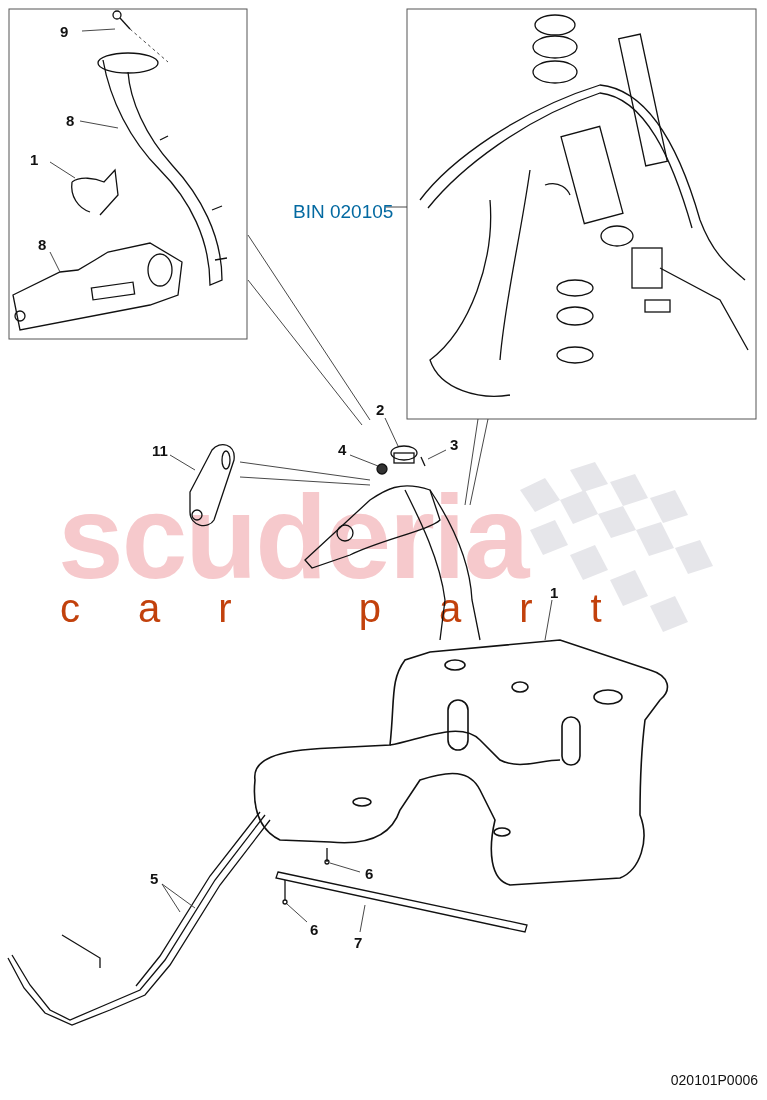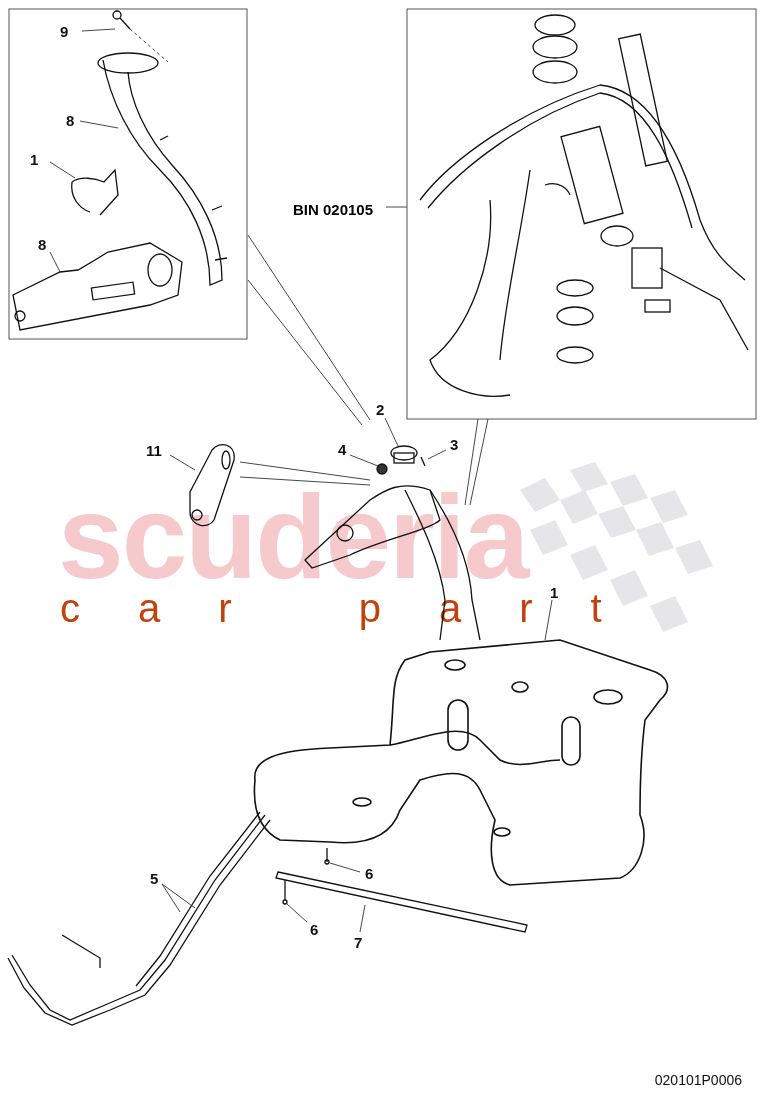--- a/index.html
+++ b/index.html
@@ -1,21 +1,21 @@
 <!DOCTYPE html>
 <html><head>
 <meta charset="utf-8">
 <style>
   html, body { margin:0; padding:0; background:#ffffff; }
   body { width:767px; height:1100px; position:relative; overflow:hidden; font-family:"Liberation Sans", sans-serif; }
   .watermark-text { position:absolute; left:58px; top:478px; font-size:118px; font-weight:bold; color:#f6c9cc; letter-spacing:-2px; line-height:1;text-align:center; }
   .watermark-sub { position:absolute; left:60px; top:588px; font-size:40px; color:#c2410c; letter-spacing:58px; line-height:1; }
   .callout { position:absolute; font-size:15px; font-weight:bold; color:#111; line-height:1; }
-  .bin { position:absolute; left:293px; top:201px; font-size:15px; font-weight:bold; color:#000000; }
-  .code { position:absolute; right:25px; top:1072px; font-size:14px; color:#111;text-align:center; }
+  .bin { position:absolute; left:293px; top:201px; font-size:19px; font-weight:normal; color:#0369a1; }
+  .code { position:absolute; right:9px; top:1072px; font-size:14px; color:#111;text-align:center; }
   svg.art { position:absolute; left:0; top:0; }
 </style>
 </head>
 <body>
 
 <div class="watermark-text">scuderia</div>
 <div class="watermark-sub">car parts</div>
 
 <svg class="art" width="767" height="1100" viewBox="0 0 767 1100">
 
@@ -173,19 +173,19 @@
 </svg>
 
 <div class="callout" style="left:60px;top:24px;">9</div>
 <div class="callout" style="left:66px;top:113px;">8</div>
 <div class="callout" style="left:30px;top:152px;">1</div>
 <div class="callout" style="left:38px;top:237px;">8</div>
 <div class="bin">BIN 020105</div>
 <div class="callout" style="left:376px;top:402px;">2</div>
 <div class="callout" style="left:338px;top:442px;">4</div>
 <div class="callout" style="left:450px;top:437px;">3</div>
-<div class="callout" style="left:146px;top:443px;">11</div>
+<div class="callout" style="left:152px;top:443px;">11</div>
 <div class="callout" style="left:550px;top:585px;">1</div>
 <div class="callout" style="left:150px;top:871px;">5</div>
 <div class="callout" style="left:365px;top:866px;">6</div>
 <div class="callout" style="left:310px;top:922px;">6</div>
 <div class="callout" style="left:354px;top:935px;">7</div>
 <div class="code">020101P0006</div>
 
 </body></html>

